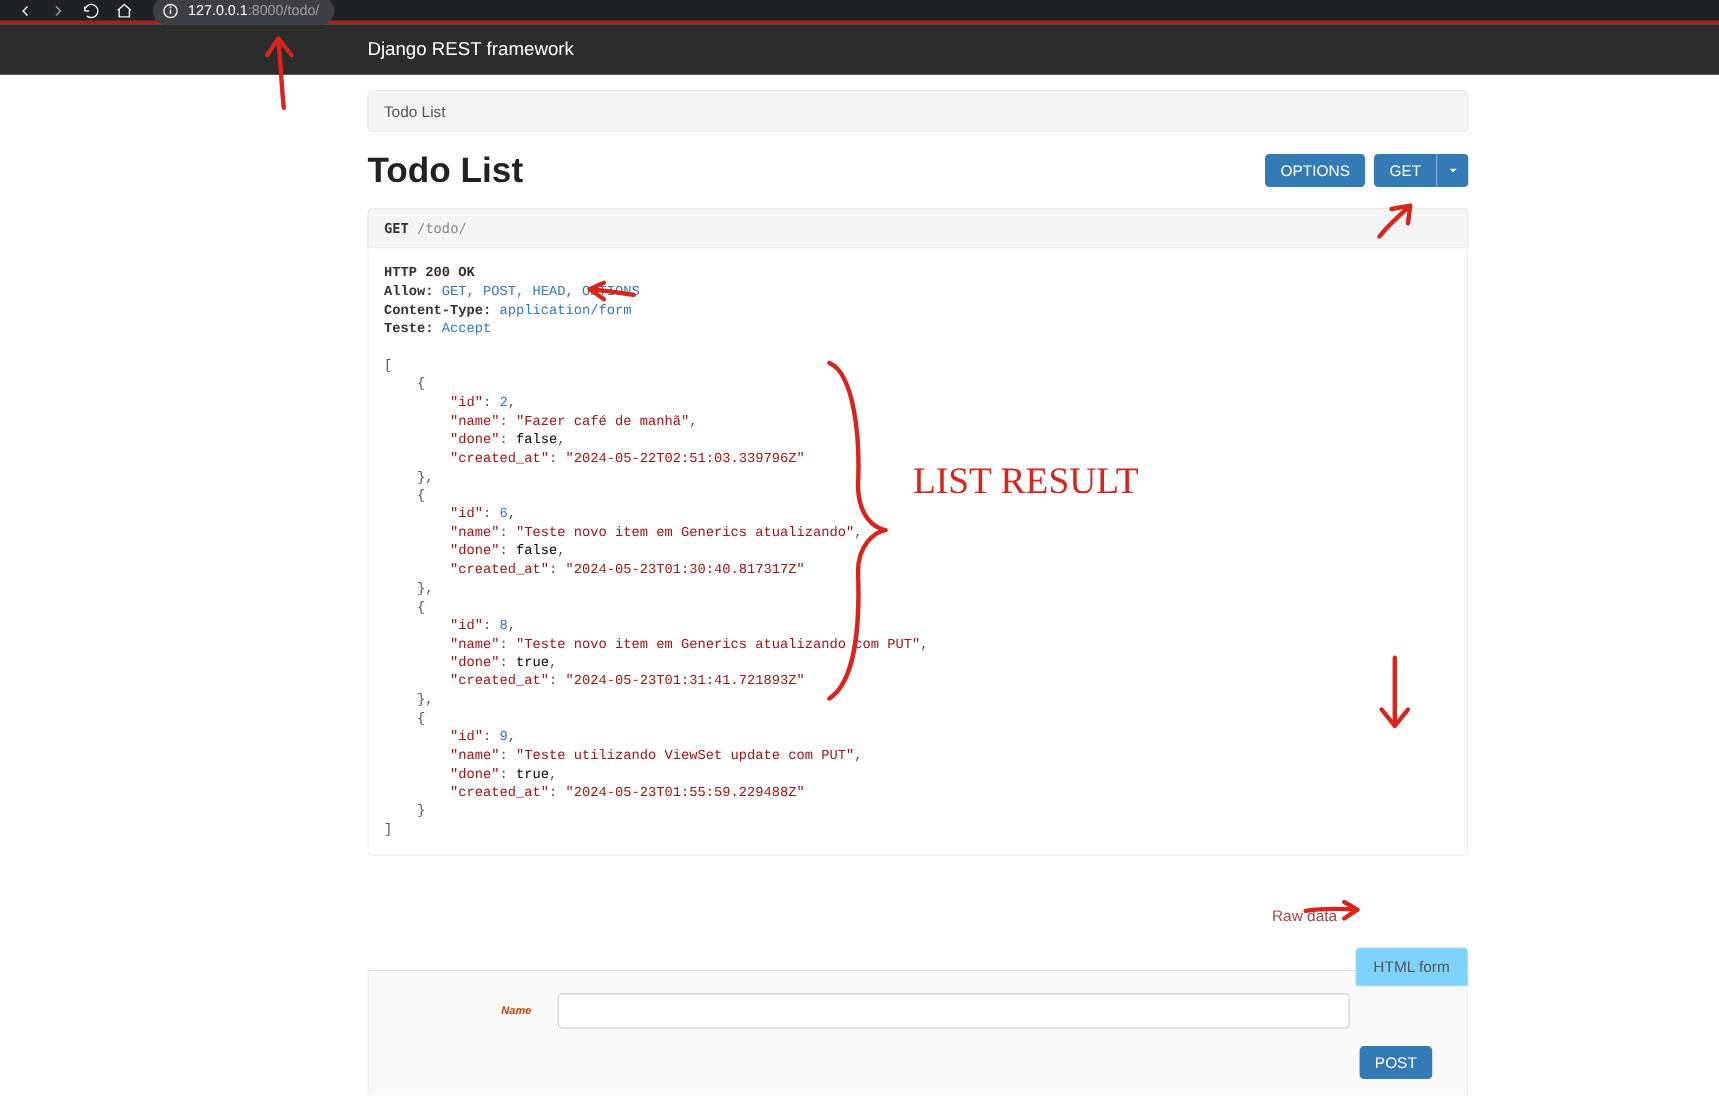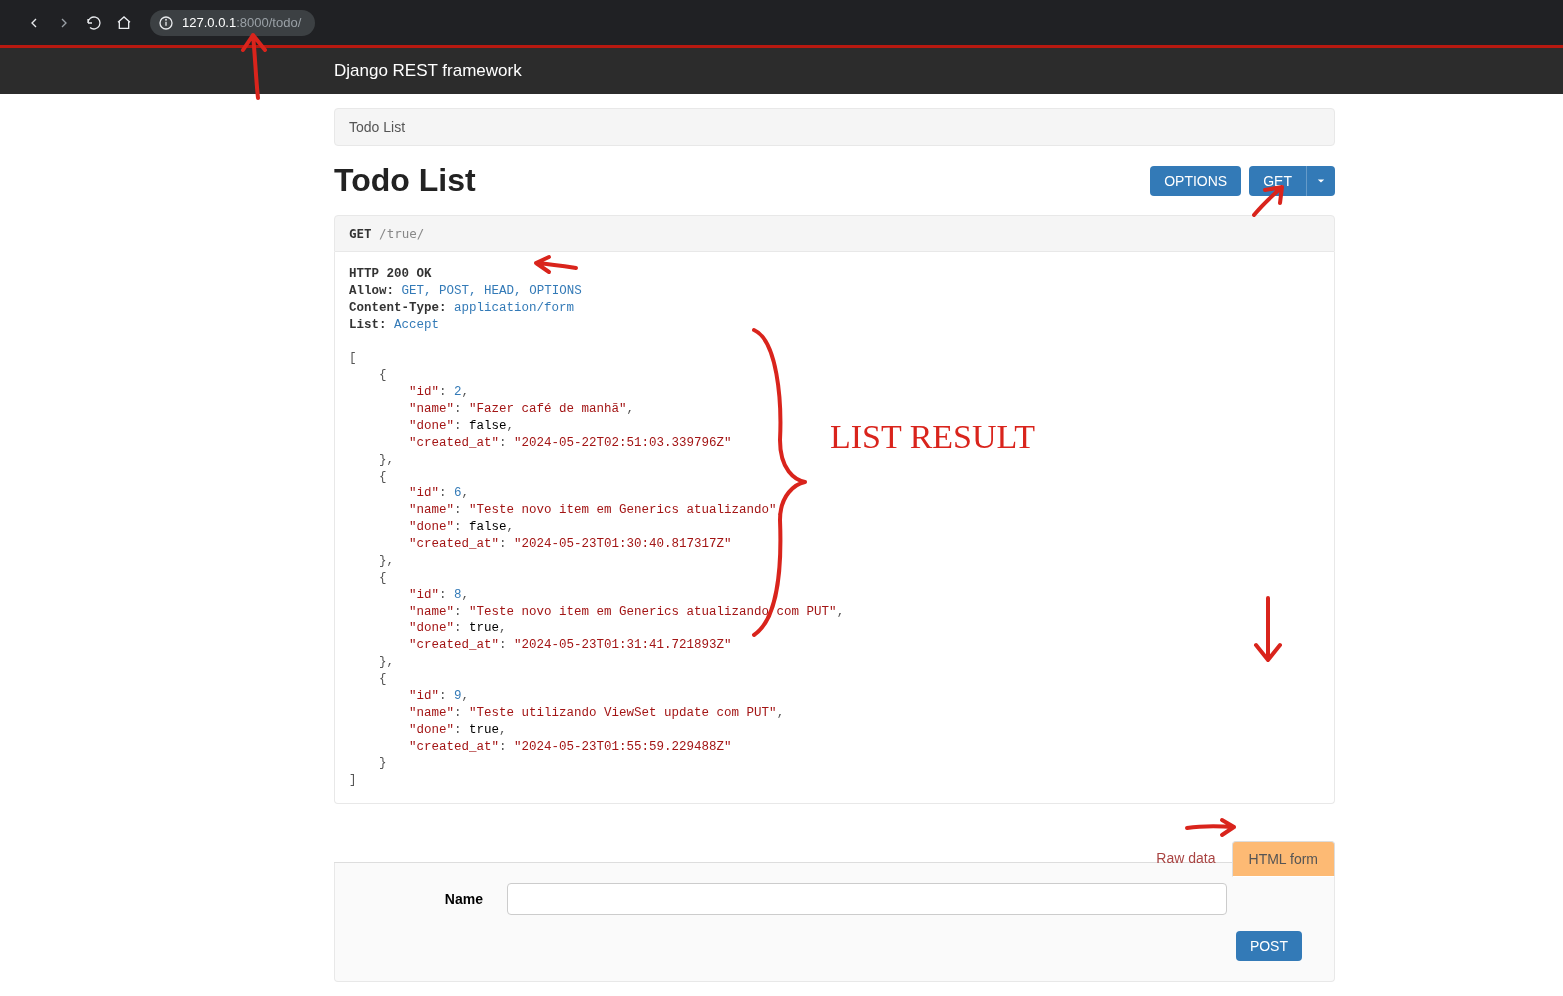--- a/index.html
+++ b/index.html
@@ -6,25 +6,25 @@
     body {
       font-family: -apple-system, BlinkMacSystemFont, "Segoe UI", Arial, sans-serif;
       background: #fff;
       width: 1563px;
       height: 996px;
       overflow: hidden;
       position: relative;
     }
     
     .browser-chrome {
-      height: 45px;
+      height: 19px;
       background: #202124;
       display: flex;
       align-items: center;
-      padding: 0 24px;
+      padding: 0 13px;
       gap: 10px;
     }
     .nav-icon {
       width: 20px;
       height: 20px;
       display: flex;
       align-items: center;
       justify-content: center;
       color: #9aa0a6;
       cursor: pointer;
@@ -147,38 +147,40 @@
       cursor: pointer;
       position: relative;
       top: 15px;
     }
     .tab.inactive { color: #a94442; }
     .tab.active {
       border: 1px solid #ddd;
       border-bottom: 1px solid #fff;
       border-radius: 4px 4px 0 0;
       color: #555;
-      background: #fdba74;
+      background: #7dd3fc;
+      margin-top: 46px;
     }
     
     .form-panel {
       border: 1px solid #e8e8e8;
       border-top: none;
       border-radius: 0 0 4px 4px;
       background: #fafafa;
       padding: 20px 20px 20px 0;
     }
     .form-row { display: flex; align-items: center; margin-bottom: 16px; }
     .form-label {
       width: 172px;
       text-align: right;
       padding-right: 24px;
       font-weight: 600;
-      font-size: 14px;
-      color: #000000;
+      font-size: 10px;
+      color: #c2410c;
+      font-style: italic;
     }
     .form-input {
       flex: 1;
       max-width: 720px;
       height: 32px;
       border: 1px solid #ccc;
       border-radius: 4px;
       padding: 4px 8px;
       font-size: 14px;
     }
@@ -249,31 +251,31 @@
               <path d="M1 3 L5 7 L9 3 Z"></path>
             </svg>
         </button>
       </div>
     </div>
   </div>
 
   <div class="request-box">
     <span class="meth">GET</span>
     <span> </span>
-    <span class="path">/true/</span>
+    <span class="path">/todo/</span>
   </div>
 
   <div class="response-box">
     <div>
       <span class="bold">HTTP 200 OK</span><br>
       <span class="bold">Allow:</span>
       <span class="tok-link"> <span>GET</span>, <span>POST</span>, <span>HEAD</span>, <span>OPTIONS</span></span><br>
       <span class="bold">Content-Type:</span>
       <span class="tok-link"> <span>application/form</span></span><br>
-      <span class="bold">List:</span>
+      <span class="bold">Teste:</span>
       <span class="tok-link"> <span>Accept</span></span>
     </div>
     <div class="pre-block" id="json-body">
 <span class="tok-punc">[</span>
     <span class="tok-punc">{</span>
         <span class="tok-key">"id"</span><span class="tok-punc">:</span> <span class="tok-num">2</span><span class="tok-punc">,</span>
         <span class="tok-key">"name"</span><span class="tok-punc">:</span> <span class="tok-str">"Fazer café de manhã"</span><span class="tok-punc">,</span>
         <span class="tok-key">"done"</span><span class="tok-punc">:</span> <span class="tok-bool">false</span><span class="tok-punc">,</span>
         <span class="tok-key">"created_at"</span><span class="tok-punc">:</span> <span class="tok-str">"2024-05-22T02:51:03.339796Z"</span>
     <span class="tok-punc">},</span>

